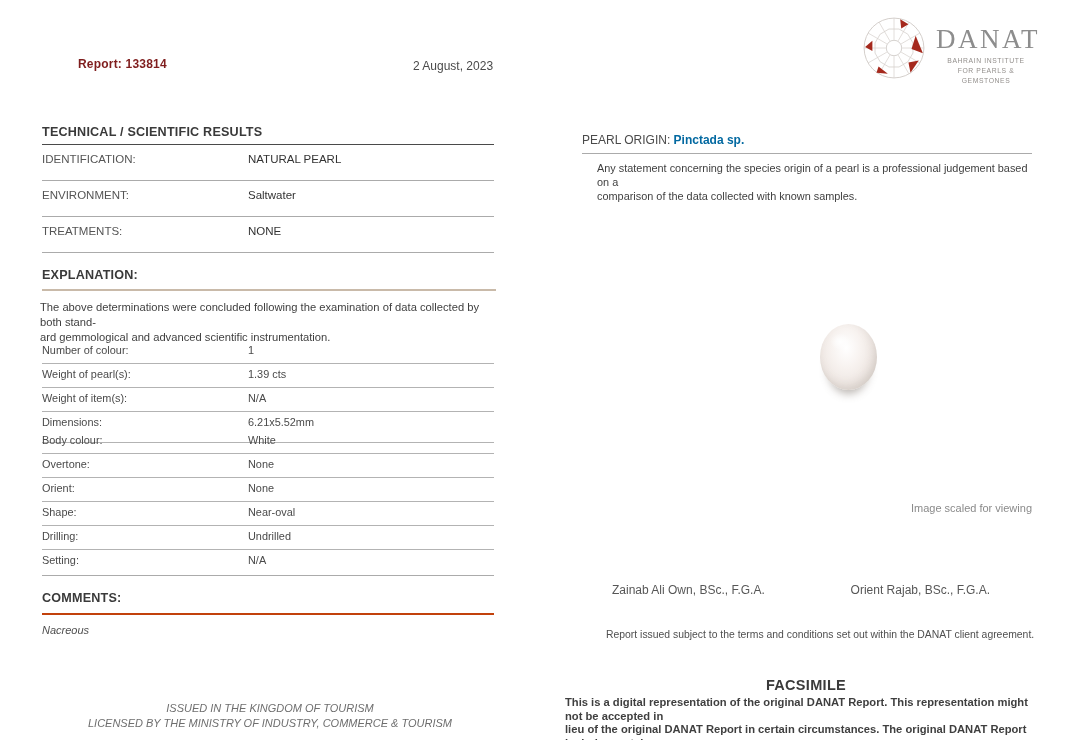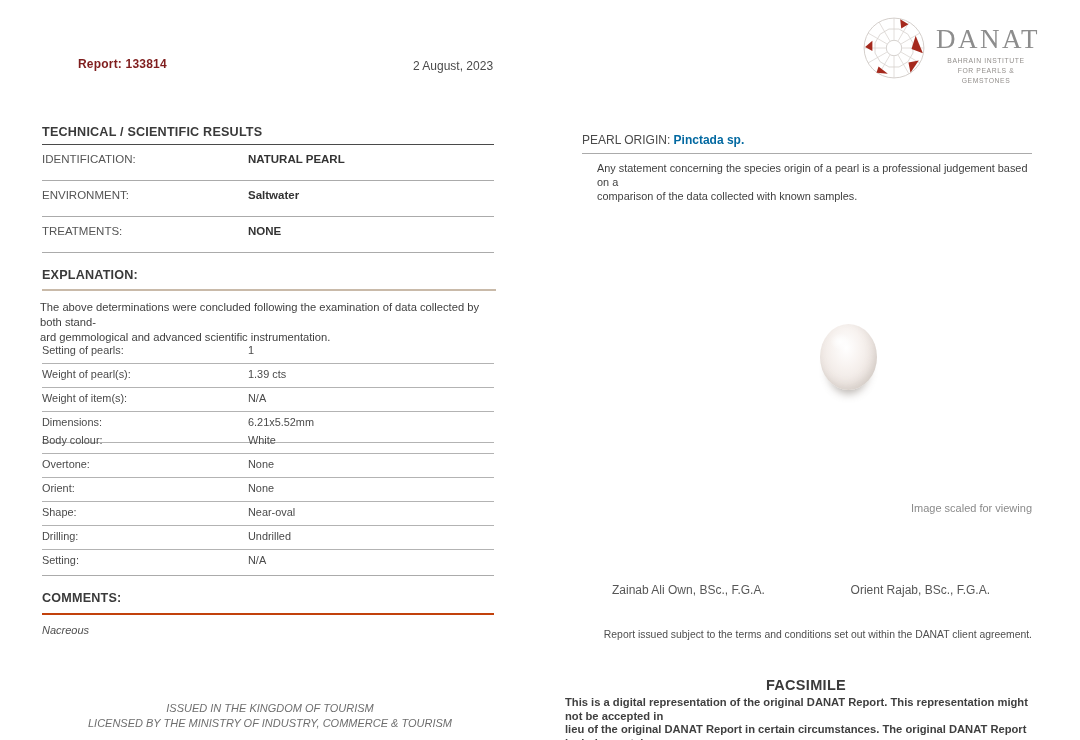--- a/index.html
+++ b/index.html
@@ -15,21 +15,21 @@
 
   
   .sec-title{font-size:12.6px;font-weight:bold;color:#3a3a3a;letter-spacing:.2px;padding-bottom:5px;border-bottom:1.6px solid #4a4a4a;}
   .sec-title.tan{border-bottom:2px solid #c9baa9;padding-bottom:7px;}
   .sec-title.salmon{border-bottom:2px solid #c2410c;padding-bottom:8px;}
 
   
   .tech{position:absolute;left:42px;top:125px;width:452px;}
   .trow{display:flex;padding:8px 0 15px;border-bottom:1px solid #ababab;font-size:11.5px;}
   .trow .lbl{width:206px;color:#555;}
-  .trow .val{font-weight:bold;color:#333;}
+  .trow .val{font-weight:normal;color:#333;}
 
   .expl{position:absolute;left:42px;top:268px;width:454px;}
   .expl .body{margin-top:9px;font-size:11.2px;line-height:1.34;color:#3f3f3f;margin-left:-2px;}
 
   .dgroup1{position:absolute;left:42px;top:340px;width:452px;}
   .dgroup2{position:absolute;left:42px;top:430px;width:452px;}
   .drow{display:flex;padding:4px 0 7px;border-bottom:1px solid #b3b3b3;font-size:10.9px;}
   .drow .lbl{width:206px;color:#4a4a4a;}
   .drow .val{color:#4a4a4a;}
   .drow.tall{padding-bottom:14px;}
@@ -52,21 +52,21 @@
     background:radial-gradient(ellipse at 46% 36%, #ffffff 0%, #f7f2ef 35%, #efe8e4 60%, #ddd6d1 85%, #c9c3be 100%);
     box-shadow:0 12px 9px -8px rgba(110,100,92,.45), inset -3px -5px 8px rgba(150,140,130,.18);}
   .pearl::after{content:"";position:absolute;left:18%;top:14%;width:34%;height:26%;border-radius:50%;
     background:radial-gradient(ellipse, rgba(255,255,255,.95), rgba(255,255,255,0) 70%);}
 
   .img-caption{position:absolute;left:582px;top:502px;width:450px;text-align:right;font-size:11px;color:#8a8a8a;}
 
   .signatures{position:absolute;left:582px;top:583px;width:450px;display:flex;justify-content:space-between;
     padding:0 42px 0 30px;box-sizing:border-box;font-size:12px;color:#575757;}
 
-  .terms{position:absolute;left:582px;top:629px;width:450px;text-align:right;font-size:10.4px;color:#4f4f4f;}
+  .terms{position:absolute;left:606px;top:629px;width:450px;text-align:left;font-size:10.4px;color:#4f4f4f;}
 
   .facs{position:absolute;left:565px;top:677px;width:482px;}
   .facs-title{text-align:center;font-size:14.5px;font-weight:bold;color:#3a3a3a;letter-spacing:.3px;}
   .facs-body{margin-top:3px;font-size:11.2px;font-weight:bold;color:#3f3f3f;line-height:1.22;}
 </style>
 </head>
 <body>
 
 <div class="page">
 
@@ -124,21 +124,21 @@
   <div class="expl">
     <div class="sec-title tan">EXPLANATION:</div>
     <div class="body">
       <div>The above determinations were concluded following the examination of data collected by both stand-</div>
       <div>ard gemmological and advanced scientific instrumentation.</div>
     </div>
   </div>
 
   <div class="dgroup1">
     <div class="drow">
-      <span class="lbl">Setting of pearls:</span>
+      <span class="lbl">Number of colour:</span>
       <span class="val">1</span>
     </div>
     <div class="drow">
       <span class="lbl">Weight of pearl(s):</span>
       <span class="val">1.39 cts</span>
     </div>
     <div class="drow">
       <span class="lbl">Weight of item(s):</span>
       <span class="val">N/A</span>
     </div>

